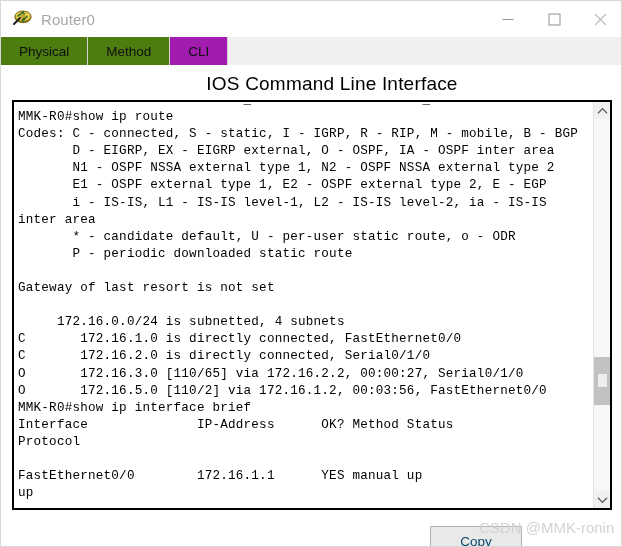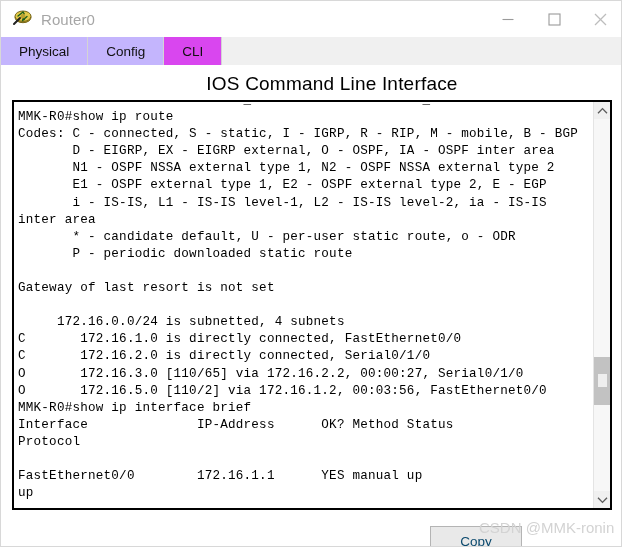--- a/index.html
+++ b/index.html
@@ -80,28 +80,28 @@
     align-items: flex-end;
   }
   .tab {
     height: 28px;
     padding: 0 18px;
     display: flex;
     align-items: center;
     justify-content: center;
     font-size: 13.5px;
     color: #101010;
-    background: #c4b5fd;
+    background: #4d7c0f;
     border-right: 1px solid #d4d4d4;
     box-sizing: border-box;
     cursor: default;
     white-space: nowrap;
   }
   .tab.active {
-    background: #d946ef;
+    background: #a21caf;
     border-right: 1px solid #d4d4d4;
     border-left: 1px solid #d4d4d4;
     margin-left: -1px;
   }
 
   
   .panel {
     position: absolute;
     left: 0; top: 64px;
     width: 622px;
@@ -268,21 +268,21 @@
         </svg>
       </div>
     </div>
   </div>
 
   <div class="tabstrip">
     <div class="tab">
       <span>Physical</span>
     </div>
     <div class="tab">
-      <span>Config</span>
+      <span>Method</span>
     </div>
     <div class="tab active">
       <span>CLI</span>
     </div>
   </div>
 
   <div class="panel">
     <div class="panel-title">IOS Command Line Interface</div>
 
     <div class="term-wrap">

